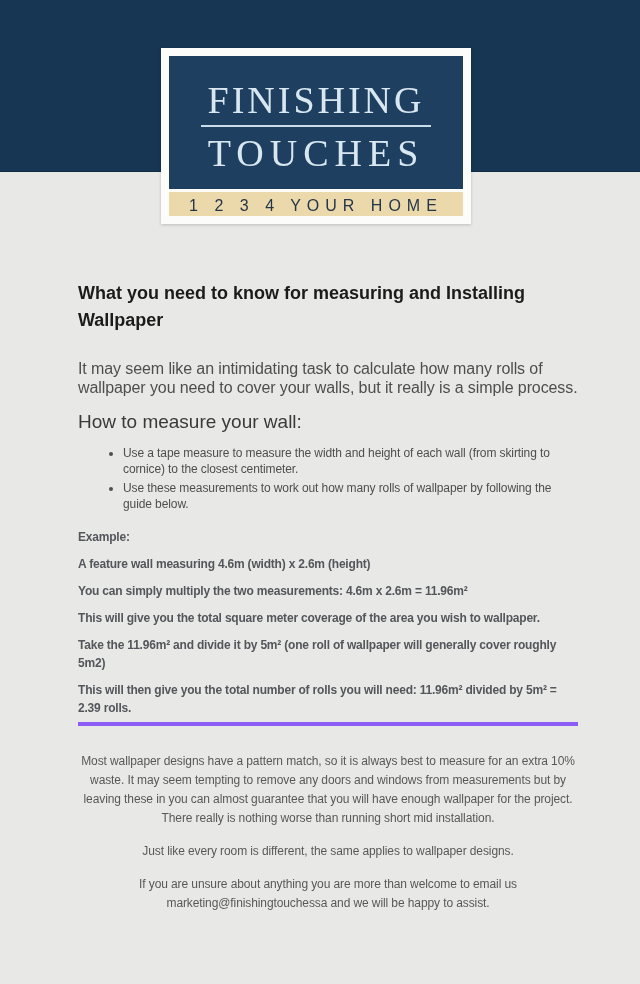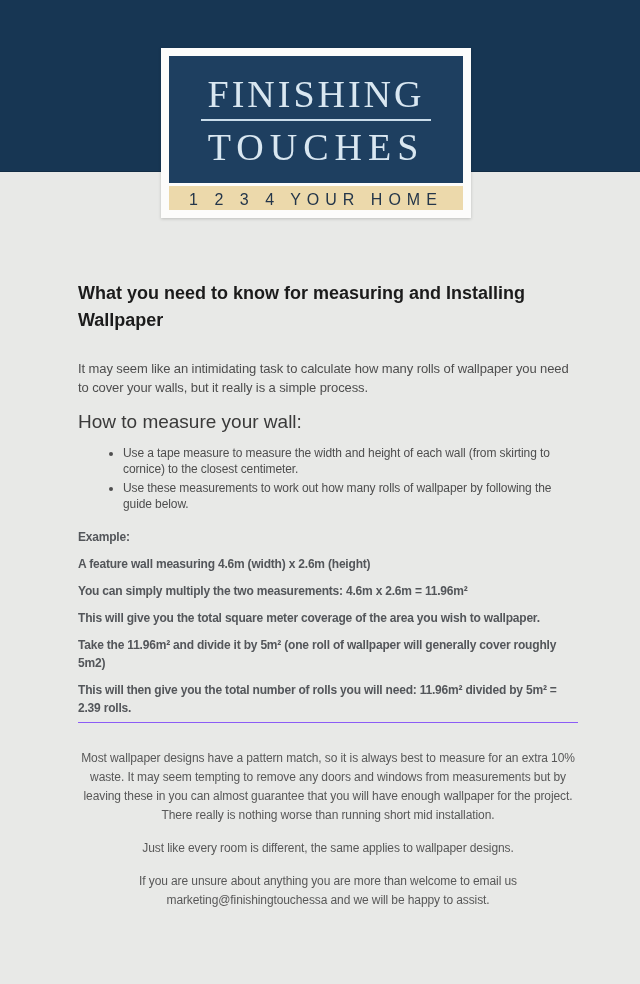--- a/index.html
+++ b/index.html
@@ -38,21 +38,21 @@
     position:absolute;
     left:161px; top:48px;
     width:310px;
     background:var(--logo-frame);
     padding:8px;
     box-shadow:0 1px 3px rgba(0,0,0,0.18);
   }
   .logo-main{
     background:var(--logo-navy);
     text-align:center;
-    padding:18px 0 16px;
+    padding:24px 0 16px;
   }
   .logo-line{
     font-family:"Liberation Serif", serif;
     color:var(--logo-text);
     font-size:38px;
     line-height:40px;
     letter-spacing:3px;
     white-space:nowrap;
   }
   .logo-line.touches{letter-spacing:6px;}
@@ -80,21 +80,21 @@
     color:var(--body-text);
   }
   .page-title{
     font-size:18px;
     font-weight:bold;
     line-height:27px;
     color:var(--title-text);
     margin-bottom:25px;
   }
   .intro{
-    font-size:13px;
+    font-size:16px;
     line-height:19px;
     margin-bottom:14px;
     letter-spacing:-0.1px;
   }
   .section-heading{
     font-size:19px;
     font-weight:normal;
     color:#3a3a3a;
     margin-bottom:12px;
   }
@@ -111,21 +111,21 @@
   }
   .example-paragraph{
     font-size:12px;
     font-weight:bold;
     color:var(--bold-text);
     line-height:18px;
     letter-spacing:-0.2px;
     margin-bottom:9px;
   }
   .example-paragraph.with-divider{
-    border-bottom:1px solid #8b5cf6;
+    border-bottom:4px solid #8b5cf6;
     padding-bottom:5px;
     margin-bottom:10px;
   }
   .notes{
     margin-top:26px;
   }
   .note-paragraph{
     font-size:12px;
     line-height:19px;
     letter-spacing:-0.1px;

